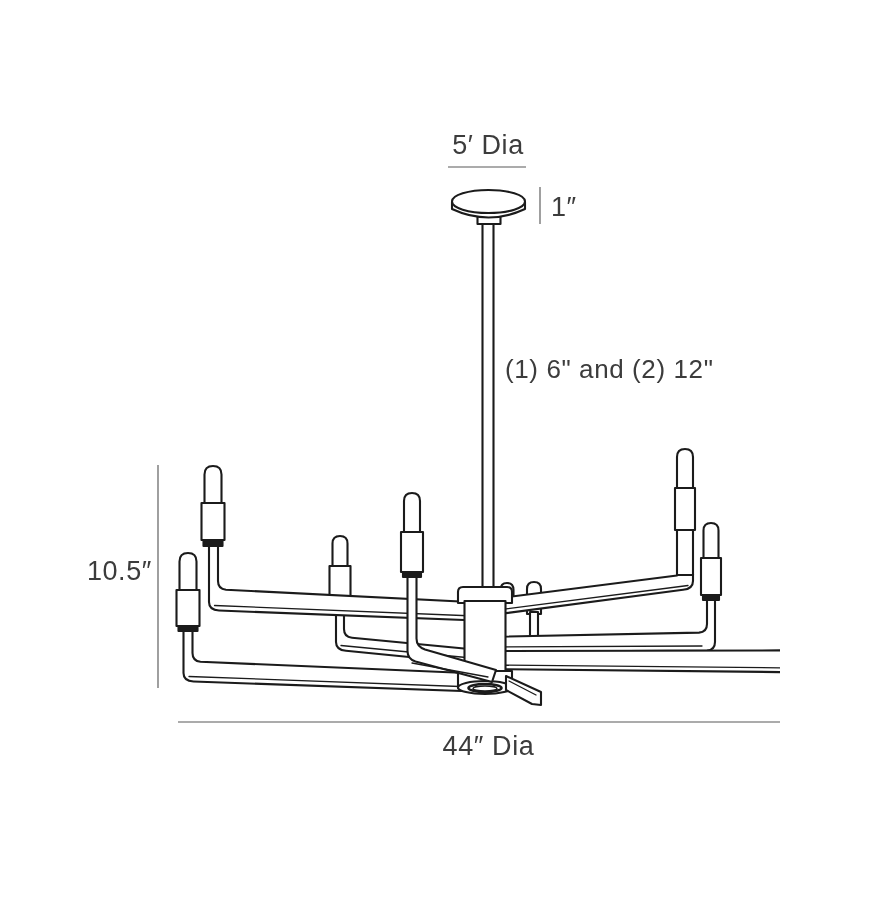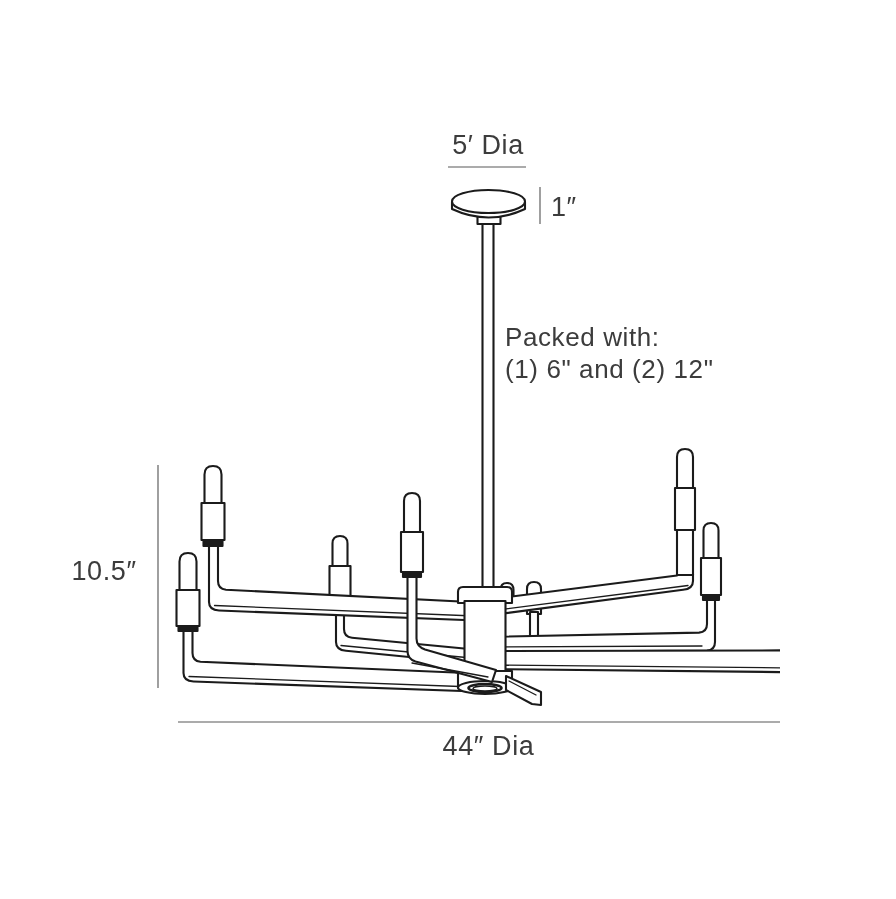--- a/index.html
+++ b/index.html
@@ -2,21 +2,21 @@
 <html><head>
 <meta charset="utf-8">
 <style>
   html,body{margin:0;padding:0;background:#ffffff;}
   .stage{position:relative;width:780px;height:899px;background:#ffffff;overflow:hidden;
          font-family:"Liberation Sans","DejaVu Sans",sans-serif;}
   .stage svg{position:absolute;left:0;top:0;}
   .label{position:absolute;color:#3c3c3c;font-size:27px;letter-spacing:0.6px;
          font-weight:400;white-space:nowrap;line-height:1.2;}
   .label.center{text-align:center;}
-  .label.right{text-align:center;}
+  .label.right{text-align:right;}
   
 </style>
 </head>
 <body>
 
 <div class="stage">
 
   <svg width="896" height="899" viewBox="0 0 896 899">
     <g fill="none" stroke="#8f8f8f" stroke-width="1.7">
       <path d="M448,167 L526,167"></path>
@@ -110,20 +110,19 @@
         <path d="M506,676 L541,692 L541,705 L532,704 L506,690 Z"></path>
         <path d="M509,681 L536,695" stroke-width="1.3"></path>
       </g>
     </g>
   </svg>
 
   <div class="label center" style="left:427px;top:129px;width:122px;">5′ Dia</div>
 
   <div class="label" style="left:551px;top:191px;">1″</div>
 
-  <div class="label" style="left:505px;top:322px;font-size:26px;">Packed with:</div>
 
   <div class="label" style="left:505px;top:354px;font-size:26px;">(1) 6" and (2) 12"</div>
 
   <div class="label right" style="left:56px;top:555px;width:96px;">10.5″</div>
 
   <div class="label center" style="left:408px;top:730px;width:161px;">44″ Dia</div>
 </div>
 
 </body></html>

